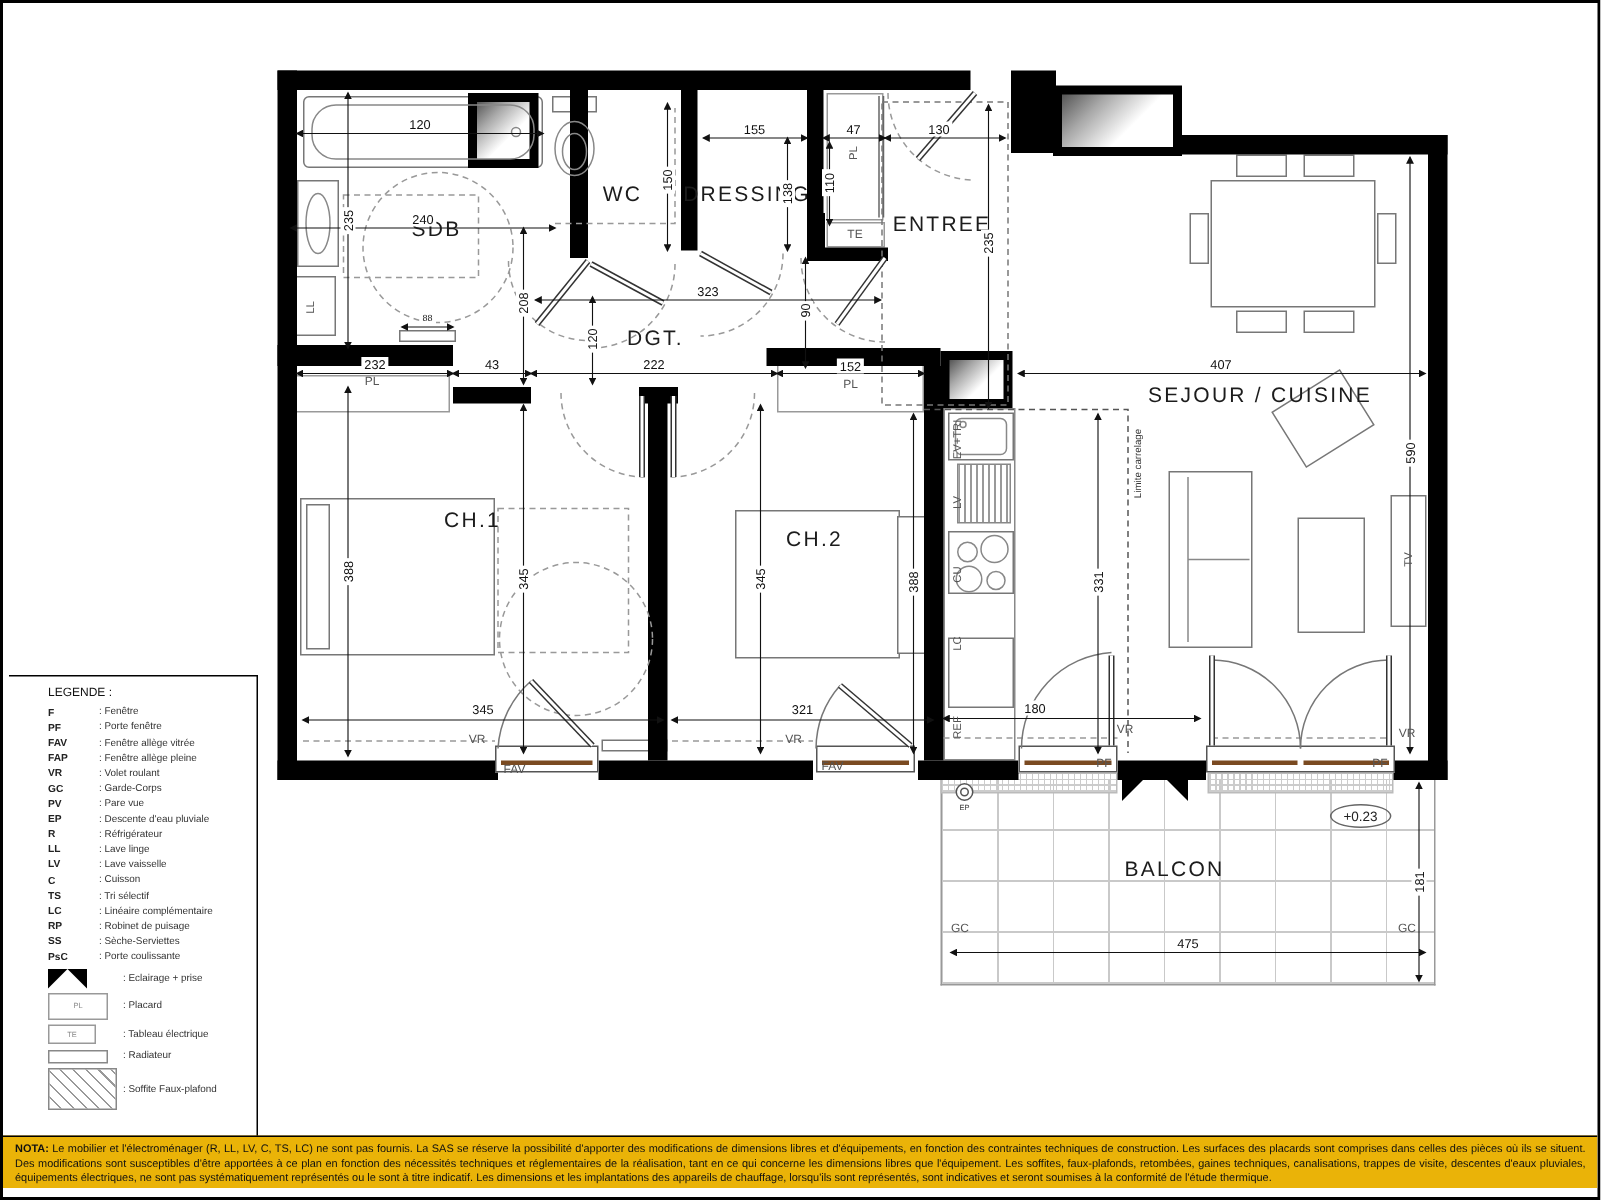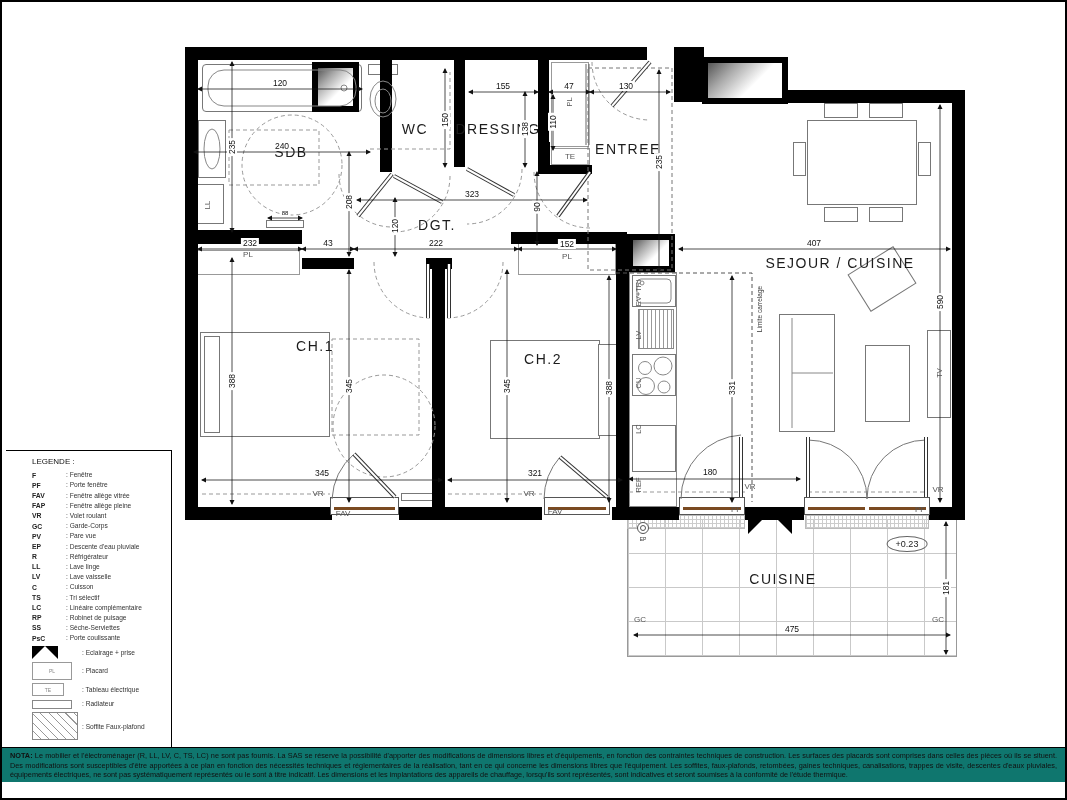--- a/index.html
+++ b/index.html
@@ -51,22 +51,22 @@
   .sym-bowtie::after{content:"";position:absolute;left:13px;top:0;width:0;height:0;
       border-top:13px solid #000;border-left:13px solid transparent;}
   .sym-placard{width:38px;height:16px;border:1px solid #999;font-size:5px;color:#888;
       display:flex;align-items:center;justify-content:center;}
   .sym-te{width:30px;height:11px;border:1px solid #999;font-size:5px;color:#888;
       display:flex;align-items:center;justify-content:center;}
   .sym-radiateur{width:38px;height:7px;border:1px solid #888;}
   .sym-soffite{width:44px;height:26px;border:1px solid #888;
       background:repeating-linear-gradient(45deg,transparent 0 5px,#999 5px 6px);}
   
-  .nota{position:absolute;left:0;right:0;bottom:16px;height:35px;border-top:1.5px solid #000;z-index:6;
-      background:#0f766e;padding:3px 8px;box-sizing:border-box;font-size:7.3px;line-height:1.33;
+  .nota{position:absolute;left:0;right:0;bottom:6px;height:35px;border-top:1.5px solid #000;z-index:6;
+      background:#eab308;padding:3px 8px;box-sizing:border-box;font-size:7.3px;line-height:1.33;
       color:#111;text-align:justify;}
   .nota b{font-weight:bold;}
 </style>
 </head>
 <body>
 
 <div class="frame">
   <div id="plan">
 
     <div class="balcony"></div>
@@ -275,21 +275,21 @@
       </g>
     </svg>
   <div class="ann room" style="left: 289px; top: 150px;">SDB</div>
       <div class="ann room" style="left: 413px; top: 127px;">WC</div>
       <div class="ann room" style="left: 496px; top: 127px;">DRESSING</div>
       <div class="ann room" style="left: 626px; top: 147px;">ENTREE</div>
       <div class="ann room" style="left: 435px; top: 223px;">DGT.</div>
       <div class="ann room" style="left: 313px; top: 344px;">CH.1</div>
       <div class="ann room" style="left: 541px; top: 357px;">CH.2</div>
       <div class="ann room" style="left: 838px; top: 261px;">SEJOUR / CUISINE</div>
-      <div class="ann room" style="left: 781px; top: 577px;">CUISINE</div>
+      <div class="ann room" style="left: 781px; top: 577px;">BALCON</div>
       <div class="ann  tag" style="left: 246px; top: 252px;">PL</div>
       <div class="ann  tag" style="left: 565px; top: 254px;">PL</div>
       <div class="ann  tagv" style="left: 567px; top: 100px;">PL</div>
       <div class="ann  tag" style="left: 568px; top: 154px;">TE</div>
       <div class="ann  tag" style="left: 734px; top: 507px;">PF</div>
       <div class="ann  tag" style="left: 918px; top: 507px;">PF</div>
       <div class="ann  tag" style="left: 341px; top: 511px;">FAV</div>
       <div class="ann  tag" style="left: 553px; top: 509px;">FAV</div>
       <div class="ann  tag" style="left: 316px; top: 491px;">VR</div>
       <div class="ann  tag" style="left: 527px; top: 491px;">VR</div>
@@ -313,21 +313,21 @@
       <div class="ann dim" style="left: 567px; top: 84px;">47</div>
       <div class="ann dim" style="left: 624px; top: 84px;">130</div>
       <div class="ann dim" style="left: 470px; top: 192px;">323</div>
       <div class="ann dim" style="left: 248px; top: 241px;">232</div>
       <div class="ann dim" style="left: 326px; top: 241px;">43</div>
       <div class="ann dim" style="left: 434px; top: 241px;">222</div>
       <div class="ann dim" style="left: 565px; top: 242px;">152</div>
       <div class="ann dim" style="left: 812px; top: 241px;">407</div>
       <div class="ann dim" style="left: 320px; top: 471px;">345</div>
       <div class="ann dim" style="left: 533px; top: 471px;">321</div>
-      <div class="ann dim" style="left: 708px; top: 470px; text-align: center;">180</div>
+      <div class="ann dim" style="left: 688px; top: 470px; text-align: center;">180</div>
       <div class="ann dim" style="left: 790px; top: 627px;">475</div>
       <div class="ann dim tinydim" style="left: 283px; top: 211px;">88</div>
       <div class="ann dim dimv" style="left: 230px; top: 145px;">235</div>
       <div class="ann dim dimv" style="left: 230px; top: 379px;">388</div>
       <div class="ann dim dimv" style="left: 443px; top: 118px;">150</div>
       <div class="ann dim dimv" style="left: 523px; top: 127px;">138</div>
       <div class="ann dim dimv" style="left: 551px; top: 120px;">110</div>
       <div class="ann dim dimv" style="left: 657px; top: 160px;">235</div>
       <div class="ann dim dimv" style="left: 535px; top: 205px;">90</div>
       <div class="ann dim dimv" style="left: 393px; top: 224px;">120</div>

